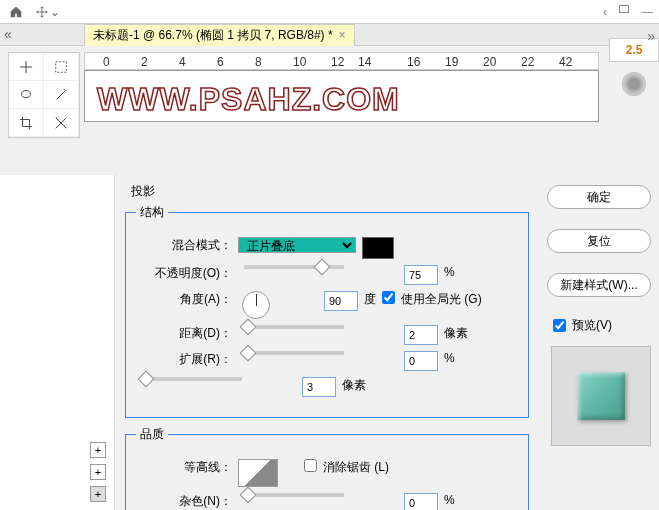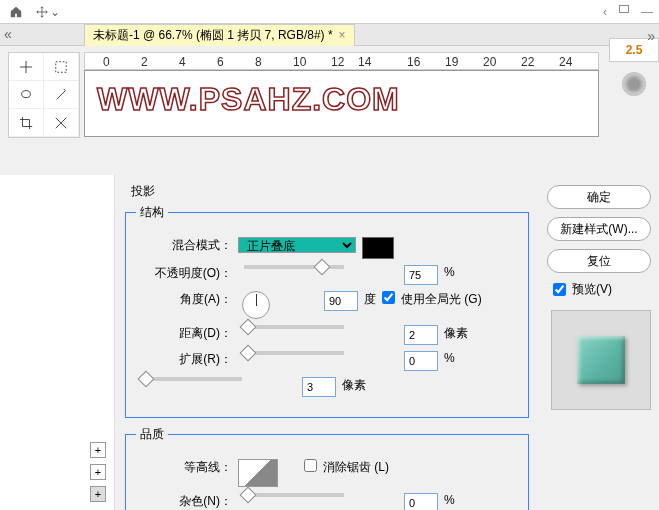--- a/index.html
+++ b/index.html
@@ -17,21 +17,21 @@
 .doc-tab .close { color: #888; cursor: pointer; }
 
 
 .tool-panel { position: absolute; left: 8px; top: 52px; width: 72px; background: #fff; border: 1px solid #ccc; display: flex; flex-wrap: wrap; }
 .tool-panel .tool { width: 35px; height: 28px; display: flex; align-items: center; justify-content: center; border-right: 1px solid #eee; border-bottom: 1px solid #eee; color: #333; }
 
 
 .ruler-area { position: absolute; left: 84px; top: 52px; right: 60px; }
 .ruler-h { height: 18px; background: #fff; border: 1px solid #ccc; position: relative; font-size: 10px; overflow: hidden; }
 .ruler-h span { position: absolute; top: 2px; color: #333; }
-.canvas { background: #fff; border: 1px solid #999; margin-top: 0; height: 67px; padding: 10px 12px; box-shadow: inset 0 0 0 4px #fff; }
+.canvas { background: #fff; border: 1px solid #999; margin-top: 0; height: 52px; padding: 10px 12px; box-shadow: inset 0 0 0 4px #fff; }
 .canvas-text { font-family: Arial, sans-serif; font-weight: 900; font-size: 32px; color: #fff; -webkit-text-stroke: 1.5px #8b2020; letter-spacing: 1px; }
 
 
 .right-strip { position: absolute; right: 0; top: 30px; width: 50px; }
 .right-strip .chev-right { position: absolute; right: 4px; top: -2px; font-size: 14px; color: #666; }
 .right-strip .percent { background: #fff; border: 1px solid #ccc; padding: 4px 6px; font-weight: bold; color: #d97706; text-align: center; margin-top: 8px; }
 .right-strip .swirl { width: 24px; height: 24px; border-radius: 50%; background: radial-gradient(circle, #999 30%, #ccc 60%, #999 100%); margin: 10px auto; }
 
 
 .dialog-area { position: absolute; left: 0; top: 175px; right: 0; bottom: 0; background: #f0f0f0; display: flex; }
@@ -51,21 +51,21 @@
 .row .slider.s75::after { left: 72px; }
 .row .slider.s0::after { left: -2px; }
 .row input[type=text] { width: 34px; height: 20px; border: 1px solid #7aa7d8; text-align: left; padding: 0 4px; font-size: 11px; margin-left: 48px; }
 .row .unit { font-size: 12px; }
 .row .dial { width: 28px; height: 28px; border: 1px solid #999; border-radius: 50%; background: #fff; position: relative; margin-left: 4px; }
 .row .dial::after { content: ''; position: absolute; width: 1px; height: 12px; background: #333; left: 13px; top: 2px; }
 .row input[type=checkbox] { width: 13px; height: 13px; }
 .contour-sw { width: 40px; height: 28px; border: 1px solid #999; background: linear-gradient(135deg, #fff 50%, #888 50%); }
 
 .right-col { width: 120px; padding: 10px 8px; }
-.btn { display: block; width: 100%; height: 24px; background: #fff; border: 1px solid #aaa; border-radius: 12px; margin-bottom: 8px; text-align: center; line-height: 22px; font-size: 12px; cursor: pointer; }
+.btn { display: block; width: 100%; height: 24px; background: #fff; border: 1px solid #aaa; border-radius: 12px; margin-bottom: 20px; text-align: center; line-height: 22px; font-size: 12px; cursor: pointer; }
 .chk-row { display: flex; align-items: center; gap: 6px; margin: 8px 0 12px 6px; }
 .preview-box { width: 100px; height: 100px; background: #ddd; border: 1px solid #bbb; display: flex; align-items: center; justify-content: center; margin-left: 4px; }
 .preview-inner { width: 48px; height: 48px; background: linear-gradient(135deg, #8fd4c8 0%, #5fb8a8 50%, #4a9e8e 100%); box-shadow: inset 2px 2px 4px rgba(255,255,255,.6), inset -2px -2px 4px rgba(0,0,0,.3), 2px 2px 4px rgba(0,0,0,.3); }
 </style>
 </head>
 <body>
 
 <div class="top-bar">
   <div class="icon-btn">
     <svg width="14" height="14" viewBox="0 0 16 16">
@@ -133,21 +133,21 @@
     <span style="left:94px">4</span>
     <span style="left:132px">6</span>
     <span style="left:170px">8</span>
     <span style="left:208px">10</span>
     <span style="left:246px">12</span>
     <span style="left:273px">14</span>
     <span style="left:322px">16</span>
     <span style="left:360px">19</span>
     <span style="left:398px">20</span>
     <span style="left:436px">22</span>
-    <span style="left:474px">24</span>
+    <span style="left:474px">42</span>
   </div>
   <div class="canvas">
     <div class="canvas-text">WWW.PSAHZ.COM</div>
   </div>
 </div>
 
 <div class="right-strip">
   <span class="chev-right">»</span>
   <div class="percent">2.5</div>
   <div class="swirl"></div>
@@ -225,22 +225,22 @@
         <label>杂色(N)：</label>
         <div class="slider s0"></div>
         <input type="text" value="0" style="">
         <span class="unit">%</span>
       </div>
     </fieldset>
   </div>
 
   <div class="right-col">
     <div class="btn">确定</div>
+    <div class="btn">复位</div>
     <div class="btn"><span>新建样式(W)...</span></div>
-    <div class="btn">复位</div>
     <div class="chk-row">
       <input type="checkbox" checked="" style="">
       <span>预览(V)</span>
     </div>
     <div class="preview-box">
       <div class="preview-inner"></div>
     </div>
   </div>
 </div>
 

